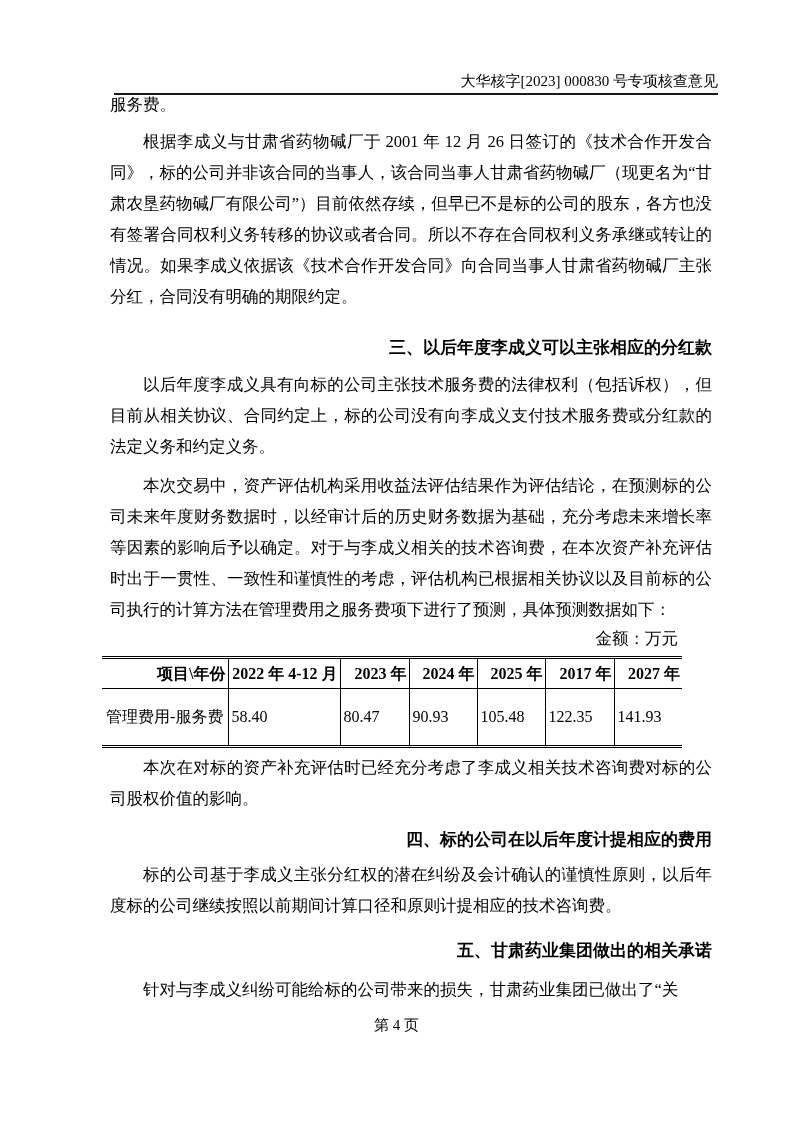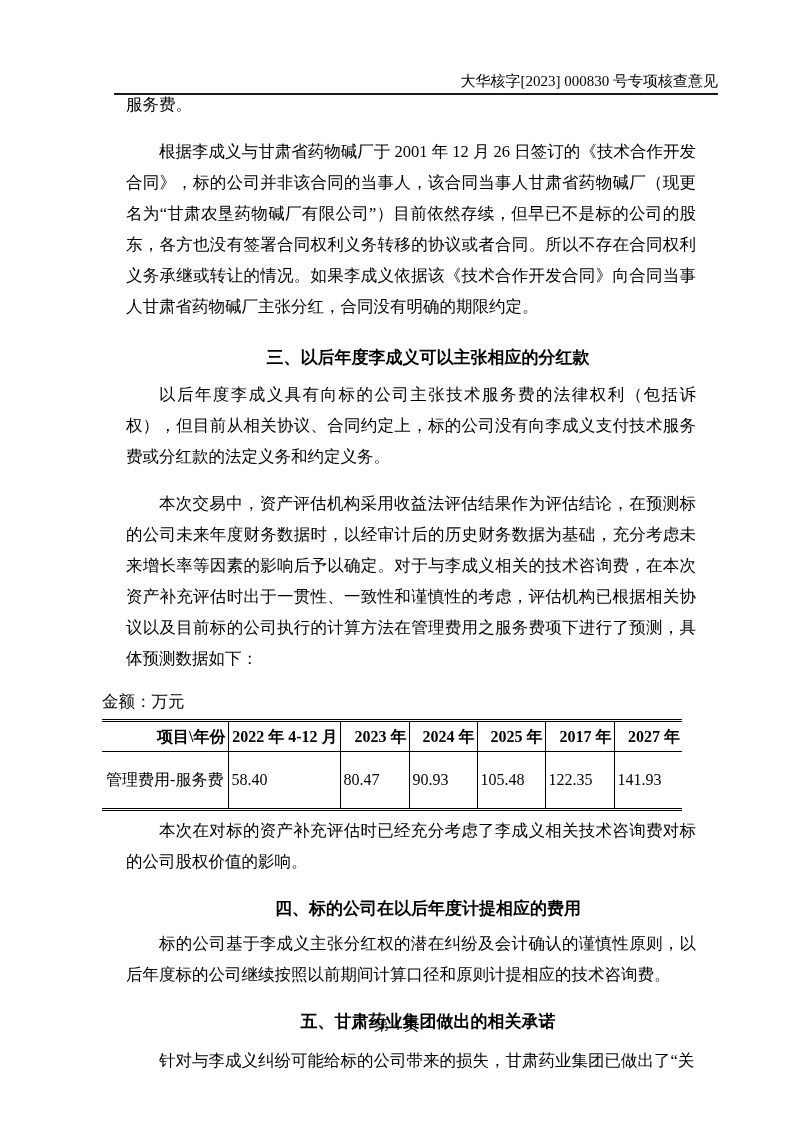--- a/index.html
+++ b/index.html
@@ -28,45 +28,46 @@
   
   .doc-body {
     position: absolute;
     top: 78px;
     left: 110px;
     width: 602px;
     font-size: 16.5px;
     line-height: 31px;
     text-align: justify;
   }
-  .doc-body p { margin: 16px; text-indent: 2em; }
+  .doc-body p { margin: 0; text-indent: 2em; }
   p.carryover { text-indent: 0; margin-top: 11px; }
   p.p1 { margin-top: 6px; }
   p.p2 { margin-top: 6px; }
   p.p3 { margin-top: 8px; }
   p.p4 { margin-top: 4px; }
   p.p5 { margin-top: 4px; }
   p.p6 { margin-top: 8px; }
   h2.sec {
     margin: 0;
     font-family: "Liberation Sans", "DejaVu Sans", sans-serif;
     font-weight: bold;
     font-size: 17px;
     line-height: 31px;
     text-indent: 2em;
-    text-align: center;
+    text-align: right;
   }
   h2.sec3 { margin-top: 20px; }
   h2.sec4 { margin-top: 10px; }
   h2.sec5 { margin-top: 14px; }
   
   .unit-line {
     width: 580px;
     margin-left: -8px;
     margin-top: 2px;
+    text-align: right;
     font-size: 16.5px;
     line-height: 24px;
     padding-right: 4px;
     box-sizing: border-box;
   }
   table.forecast {
     border-collapse: collapse;
     table-layout: fixed;
     width: 580px;
     margin: 5px 0 0 -8px;

